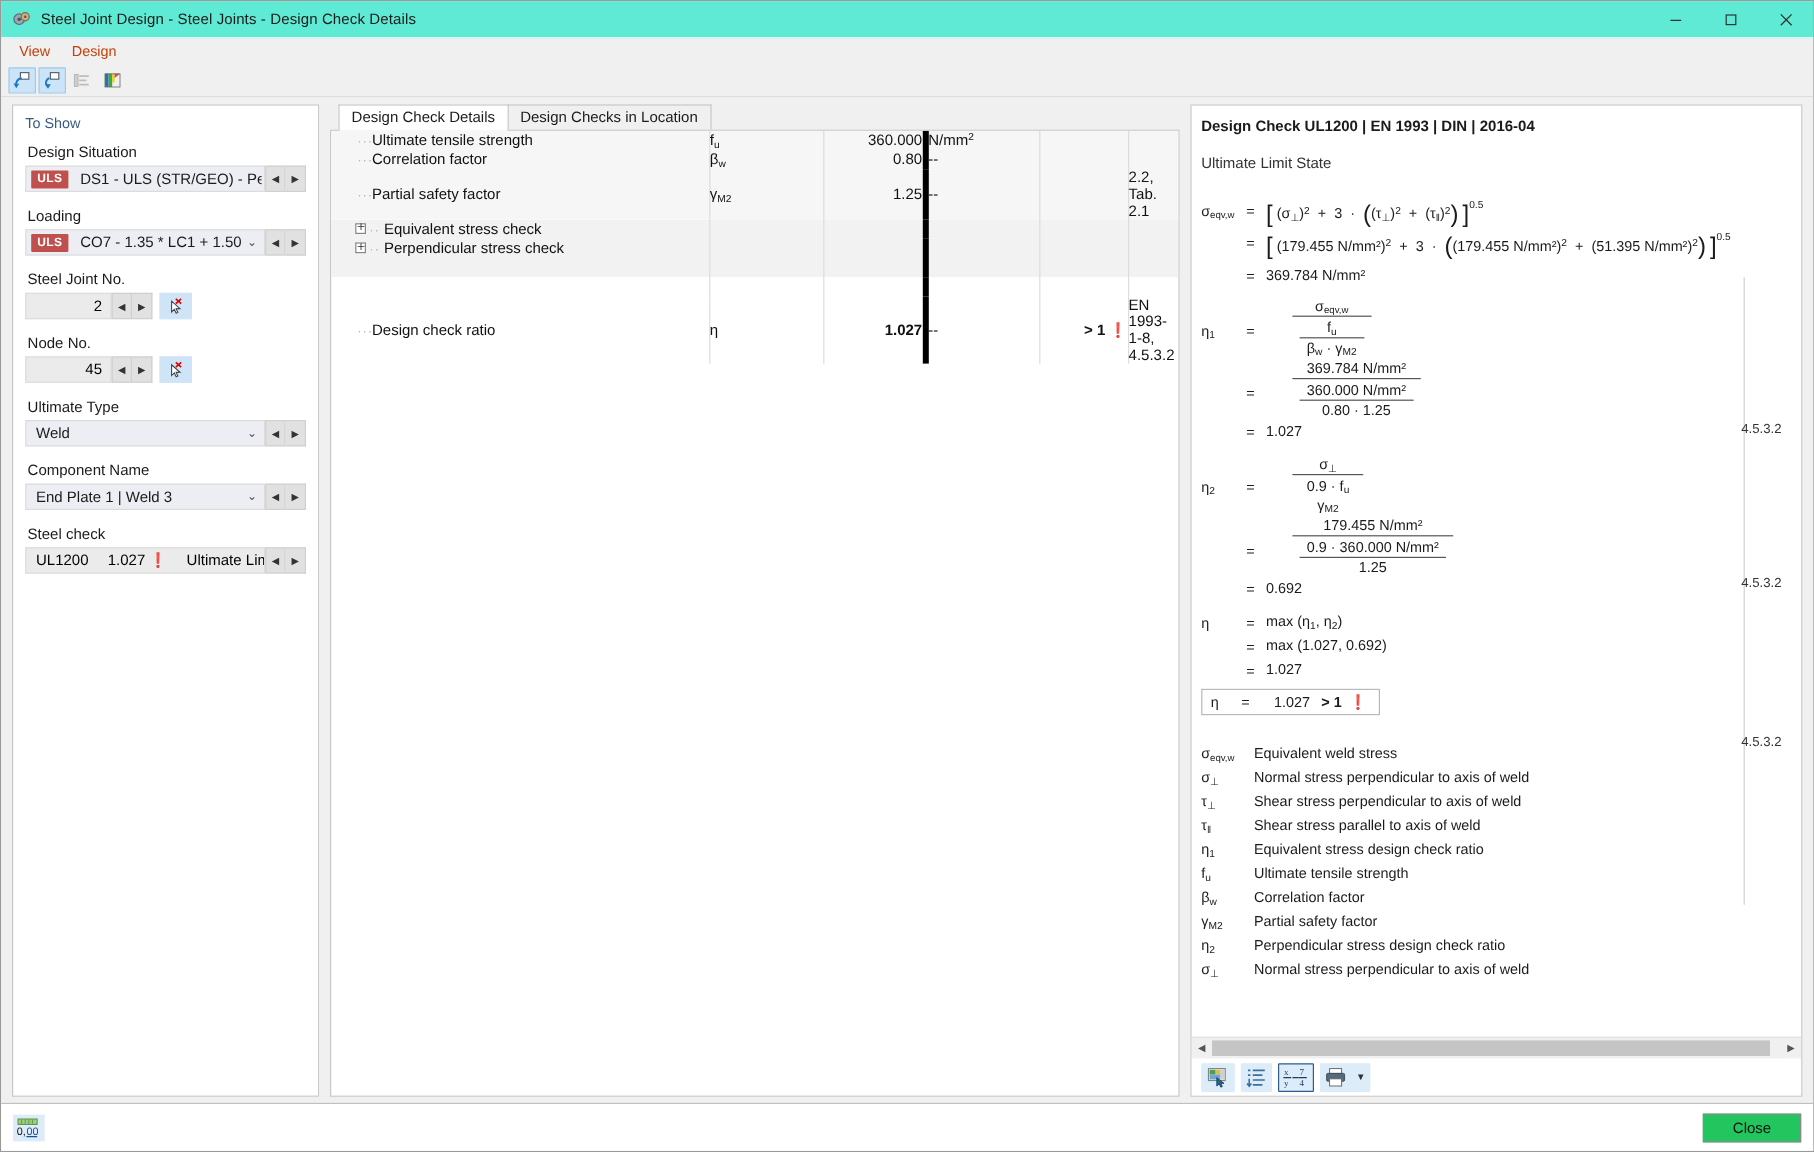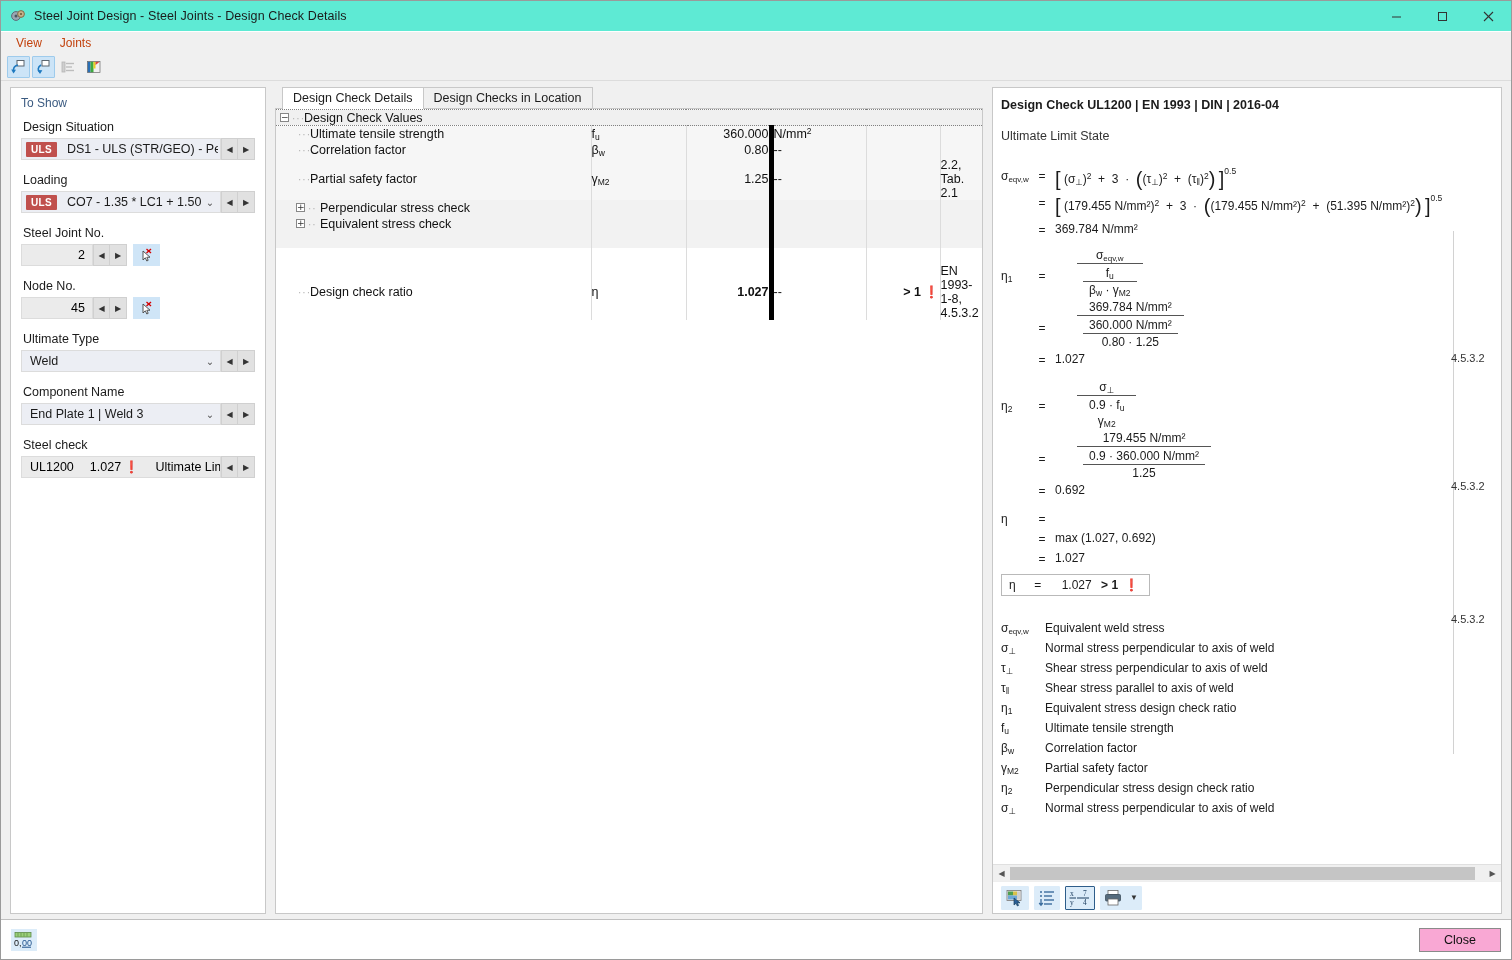--- a/index.html
+++ b/index.html
@@ -226,21 +226,21 @@
     border-top: 1px solid #c0c0c0;
     display: flex; align-items: center; padding: 0 10px;
   }
   .sb-btn {
     width: 26px; height: 22px; background: #dcecf9;
     display: flex; align-items: center; justify-content: center;
     font-size: 9px; border: 1px solid #dcecf9;
   }
   .close-btn {
     margin-left: auto; width: 82px; height: 24px;
-    background: #f9a8d4; border: 1px solid #8a8a8a;
+    background: #22c55e; border: 1px solid #8a8a8a;
     display: flex; align-items: center; justify-content: center;
     font-size: 12.5px; color: #111;
   }
 </style>
 </head>
 <body>
 
 <div class="window">
 
   <div class="titlebar">
@@ -268,21 +268,21 @@
         <svg width="11" height="11" viewBox="0 0 11 11">
             <line x1="1" y1="1" x2="10" y2="10" stroke="#333" stroke-width="1.1"></line>
             <line x1="10" y1="1" x2="1" y2="10" stroke="#333" stroke-width="1.1"></line>
           </svg>
       </div>
     </div>
   </div>
 
   <div class="menubar">
     <div class="menu-item">View</div>
-    <div class="menu-item">Joints</div>
+    <div class="menu-item">Design</div>
   </div>
 
   <div class="toolbar">
     <div class="tb-btn active">
       <svg width="17" height="17" viewBox="0 0 17 17">
         <rect x="7" y="1.5" width="7" height="5.5" fill="#ffffff" stroke="#5c6670" stroke-width="1"></rect>
         <path d="M8 6 C4 7, 3 10, 3.6 13" stroke="#1f7ac0" stroke-width="1.6" fill="none"></path>
         <path d="M1.2 10.5 L3.6 14.5 L6 10.8 Z" fill="#1f7ac0"></path>
       </svg>
     </div>
@@ -414,30 +414,20 @@
         <table class="dc">
           <colgroup>
             <col style="width:315px">
               <col style="width:95px">
               <col style="width:85px">
             <col style="width:95px">
               <col style="width:74px">
               <col style="width:auto">
           </colgroup>
           <tbody>
-            <tr class="grouphdr">
-              <td class="c-name" style="padding-left:4px;">
-                <span class="exp-box">−</span><span class="dots">···</span><span>Design Check Values</span>
-              </td>
-              <td></td>
-                <td></td>
-                <td></td>
-                <td></td>
-                <td></td>
-            </tr>
 
             <tr class="shade">
               <td class="c-name" style="padding-left:22px;"><span class="dots">···</span><span>Ultimate tensile strength</span></td>
               <td class="col-sym"><span>f</span><sub>u</sub></td>
               <td class="col-val">360.000</td>
               <td class="col-unit"><span>N/mm</span><sup>2</sup></td>
               <td class="col-cmp"></td>
               <td class="col-ref"></td>
             </tr>
 
@@ -454,31 +444,31 @@
               <td class="c-name" style="padding-left:22px;"><span class="dots">···</span><span>Partial safety factor</span></td>
               <td class="col-sym"><span>γ</span><sub>M2</sub></td>
               <td class="col-val">1.25</td>
               <td class="col-unit"><span>--</span></td>
               <td class="col-cmp"></td>
               <td class="col-ref">2.2, Tab. 2.1</td>
             </tr>
 
             <tr class="shade2">
               <td class="c-name" style="padding-left:4px;">
-                <span style="display:inline-block;width:16px"></span><span class="exp-box">+</span><span class="dots">··</span><span>Perpendicular stress check</span>
+                <span style="display:inline-block;width:16px"></span><span class="exp-box">+</span><span class="dots">··</span><span>Equivalent stress check</span>
               </td>
               <td class="col-sym"></td>
                 <td class="col-val"></td>
                 <td class="col-unit"></td>
                 <td class="col-cmp"></td>
                 <td class="col-ref"></td>
             </tr>
             <tr class="shade2">
               <td class="c-name" style="padding-left:4px;">
-                <span style="display:inline-block;width:16px"></span><span class="exp-box">+</span><span class="dots">··</span><span>Equivalent stress check</span>
+                <span style="display:inline-block;width:16px"></span><span class="exp-box">+</span><span class="dots">··</span><span>Perpendicular stress check</span>
               </td>
               <td class="col-sym"></td>
                 <td class="col-val"></td>
                 <td class="col-unit"></td>
                 <td class="col-cmp"></td>
                 <td class="col-ref"></td>
             </tr>
 
             <tr class="shade2">
               <td class="c-name" style="padding-left:22px;"><span class="dots">&nbsp;</span></td>
@@ -618,20 +608,23 @@
           <div class="frow" style="margin-bottom:12px">
             <div class="fsym"></div>
             <div class="feq">=</div>
             <div class="fexp">0.692</div>
           </div>
 
           
           <div class="frow" style="margin-bottom:4px">
             <div class="fsym">η</div>
             <div class="feq">=</div>
+            <div class="fexp">
+              <span>max (η</span><sub>1</sub><span>, η</span><sub>2</sub><span>)</span>
+            </div>
           </div>
           <div class="frow" style="margin-bottom:4px">
             <div class="fsym"></div>
             <div class="feq">=</div>
             <div class="fexp">max (1.027,  0.692)</div>
           </div>
           <div class="frow" style="margin-bottom:2px">
             <div class="fsym"></div>
             <div class="feq">=</div>
             <div class="fexp">1.027</div>

